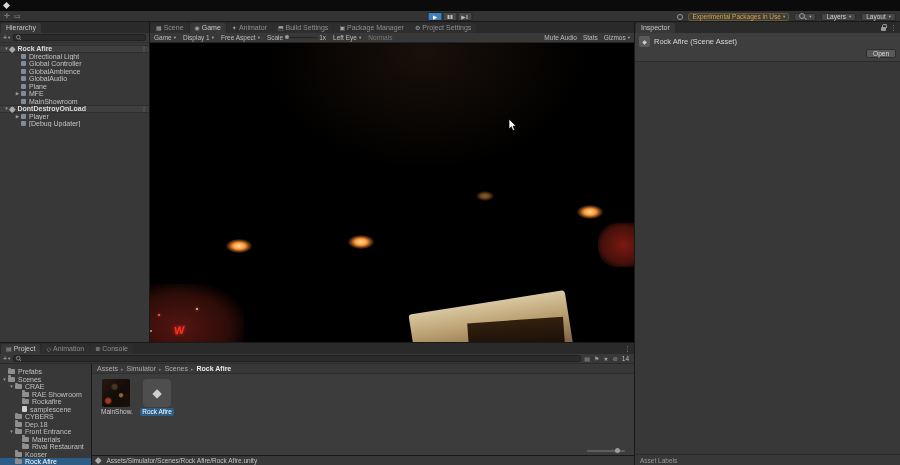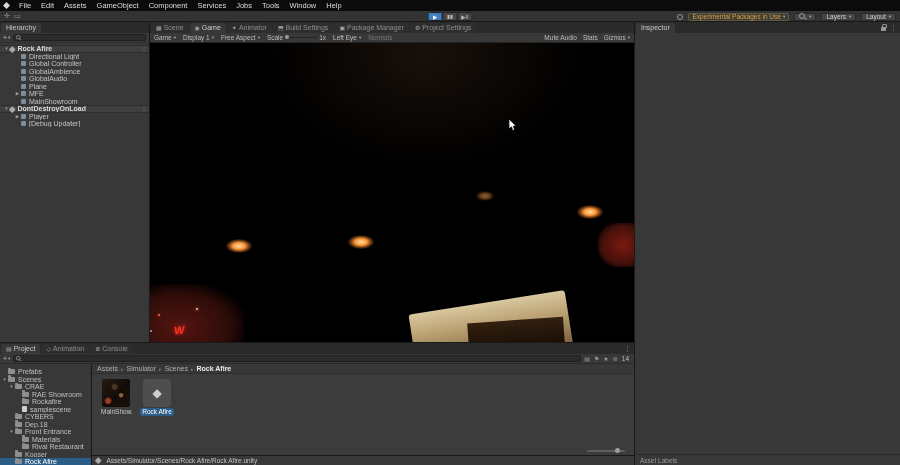--- a/index.html
+++ b/index.html
@@ -128,32 +128,20 @@
   .zoom-knob{position:absolute;right:5px;top:-1.8px;width:5px;height:5px;background:#9c9c9c;border-radius:50%}
   .statusbar{height:10px;border-top:1px solid #191919;background:#383838;display:flex;align-items:center;padding:0 4px;gap:3px;font-size:6.5px;color:#c4c4c4;flex:none;white-space:nowrap;overflow:hidden}
 </style>
 </head>
 <body>
 
 <div class="app">
 
   <div class="menubar">
     <span class="unity-logo"></span>
-    <span style="display:flex">
-        <span class="menu-item">File</span>
-        <span class="menu-item">Edit</span>
-        <span class="menu-item">Assets</span>
-        <span class="menu-item">GameObject</span>
-        <span class="menu-item">Component</span>
-        <span class="menu-item">Services</span>
-        <span class="menu-item">Jobs</span>
-        <span class="menu-item">Tools</span>
-        <span class="menu-item">Window</span>
-        <span class="menu-item">Help</span>
-      </span>
   </div>
 
   <div class="toolbar">
     <div class="tools-left">
       <span>✛</span>
       <span>▭</span>
     </div>
     <div class="transport">
       <div class="tbtn play">
           <span>▶</span>
@@ -488,19 +476,28 @@
     <div class="inspector">
       <div class="panel-tabbar">
         <div class="ptab active">
           <span>Inspector</span>
         </div>
         <span class="corner-icons">
           <span class="lock"></span>
           <span>⋮</span>
         </span>
       </div>
+      <div class="asset-header">
+        <div class="asset-row">
+          <span class="asset-icon">◆</span>
+          <span class="asset-title">Rock Afire (Scene Asset)</span>
+        </div>
+        <div class="open-row">
+          <span class="open-btn">Open</span>
+        </div>
+      </div>
       <div class="insp-body"></div>
       <div class="insp-footer">
         <span>Asset Labels</span>
       </div>
     </div>
   </div>
 </div>
 
 </body></html>

